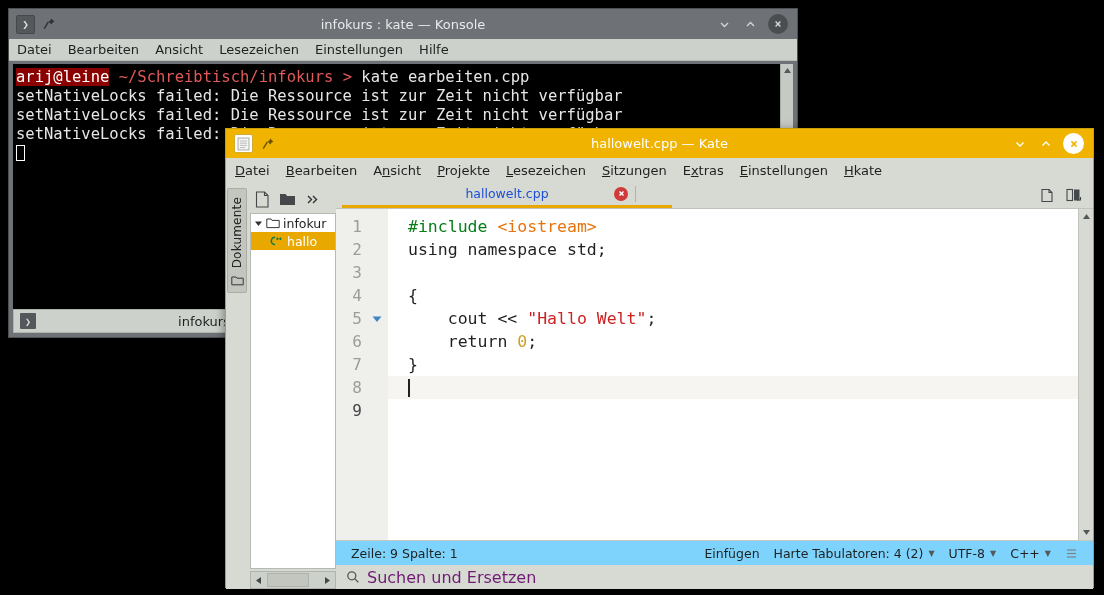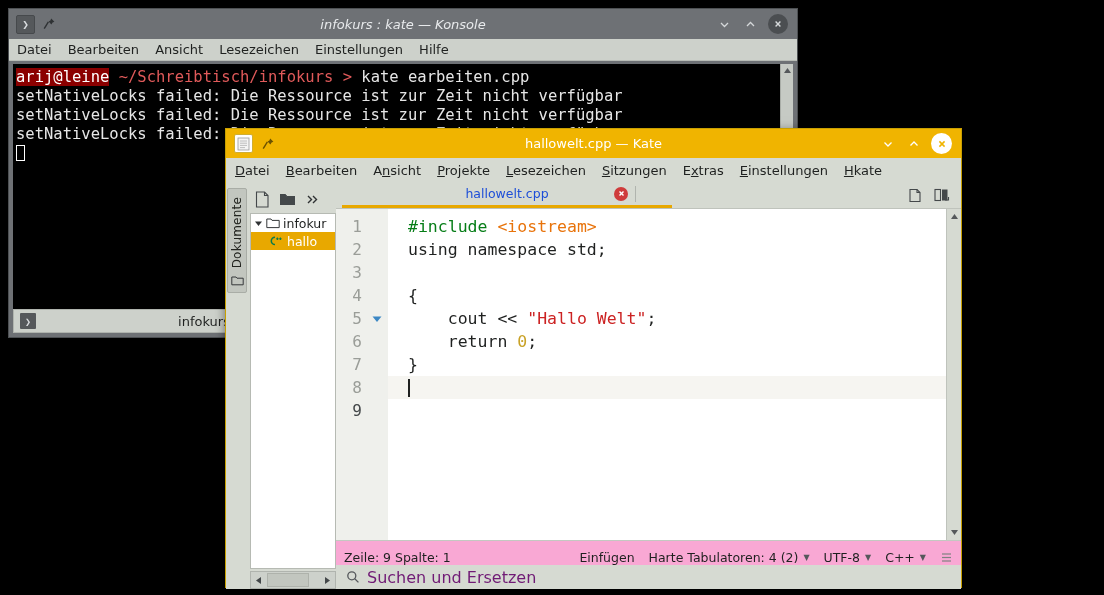--- a/index.html
+++ b/index.html
@@ -24,21 +24,21 @@
   }
   .kon-ico-wrap { display: flex; align-items: center; gap: 6px; padding-left: 7px; }
   .kon-app-icon {
     width: 19px; height: 19px; background: #55585b; border: 1px solid #46494c;
     border-radius: 2px; display: flex; align-items: center; justify-content: center;
     color: #d9dcdf; font-size: 11px; font-family: "DejaVu Sans Mono", monospace;
   }
   .pin-icon { width: 16px; height: 16px; display: flex; align-items: center; justify-content: center; }
   #konsole-title {
     position: absolute; left: 0; right: 0; text-align: center;
-    font-size: 13px; color: #e8eaec; pointer-events: none; font-style: italic;
+    font-size: 13px; color: #e8eaec; pointer-events: none;
   }
   .kon-ctrls { margin-left: auto; display: flex; align-items: center; gap: 9px; padding-right: 9px; }
   .kon-ctrl { width: 17px; height: 17px; display:flex; align-items:center; justify-content:center; color: #d5d8da; }
   .kon-close {
     width: 20px; height: 20px; border-radius: 50%; background: #4b4e51;
     display: flex; align-items: center; justify-content: center; color: #d5d8da;
   }
   #konsole-menubar {
     height: 22px; background: #cdd1cb; display: flex; align-items: center;
     padding-left: 8px; gap: 16px; border-bottom: 1px solid #b8bcb6;
@@ -76,21 +76,21 @@
     width: 16px; height: 16px; margin-left: 6px; background: #55585b;
     display: flex; align-items: center; justify-content: center;
     color: #d9dcdf; font-size: 10px; font-family: "DejaVu Sans Mono", monospace; border-radius: 1px;
   }
   #konsole-tab-label {
     position: absolute; left: 0; right: 0; text-align: center; font-size: 13px; color: #1f2120;
   }
 
   
   #kate {
-    position: absolute; left: 225px; top: 128px; width: 737px; height: 460px;
+    position: absolute; left: 225px; top: 128px; width: 869px; height: 460px;
     background: #eff0ec; border: 1px solid #c8a000;
     box-shadow: 0 3px 10px rgba(0,0,0,.5);
   }
   #kate-titlebar {
     position: relative; height: 29px; background: #f0b400;
     display: flex; align-items: center;
   }
   .kate-app-icon {
     width: 19px; height: 19px; margin-left: 8px; background: #ffffff;
     border: 1px solid #cfae33; border-radius: 2px;
@@ -205,22 +205,22 @@
     display: inline-block; width: 1.5px; height: 18px; background: #1f2120;
     vertical-align: -4px;
   }
   #editor-vscroll {
     width: 15px; background: #d6dad2; border-left: 1px solid #bfc3bc;
     display: flex; flex-direction: column; justify-content: space-between;
   }
   .ev-arrow { height: 15px; display: flex; align-items: center; justify-content: center; }
 
   #kate-statusbar {
-    height: 25px; background: #f9a8d4; display: flex; align-items: flex-end;
-    padding: 0 8px; font-size: 12.5px; color: #1f2120; gap: 0;
+    height: 25px; background: #7dd3fc; display: flex; align-items: center;
+    padding: 0 15px; font-size: 12.5px; color: #1f2120; gap: 0;
     border-top: 1px solid #c4c8c1;
   }
   .sb-left { }
   .sb-right { margin-left: auto; display: flex; align-items: center; gap: 14px; }
   .sb-item { display: flex; align-items: center; gap: 5px; }
   .sb-caret { font-size: 8px; color: #55585b; }
   #kate-searchbar {
     height: 24px; background: #d6dad2; display: flex; align-items: center;
     padding-left: 10px; gap: 7px;
   }

